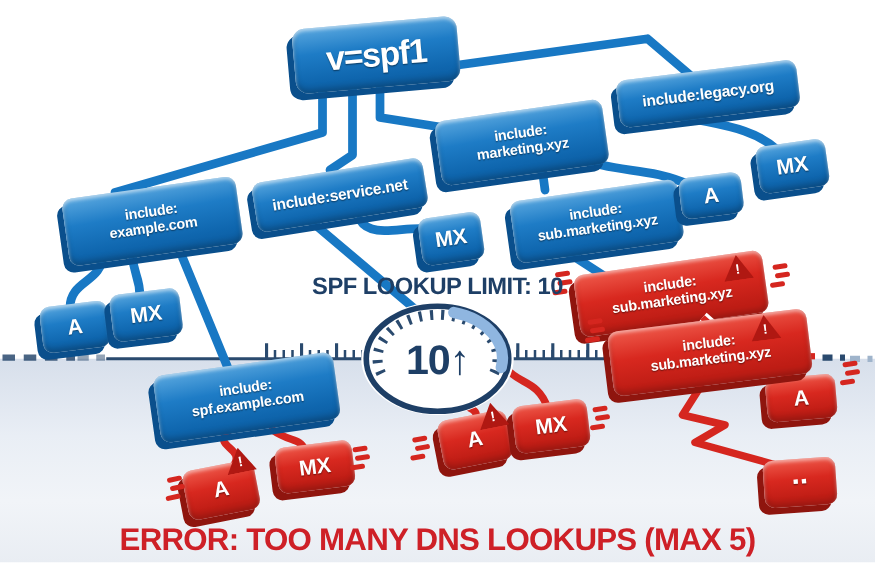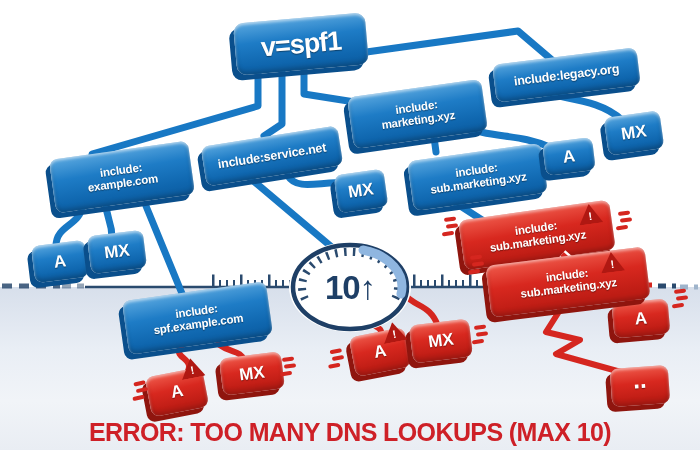--- a/index.html
+++ b/index.html
@@ -190,14 +190,15 @@
 
   <div class="speed" style="left:136px;top:388px;transform:rotate(-12deg);"></div>
   <div class="speed" style="left:284px;top:364px;transform:rotate(-8deg);"></div>
   <div class="speed" style="left:332px;top:356px;transform:rotate(-10deg);"></div>
   <div class="speed" style="left:476px;top:332px;transform:rotate(-8deg);"></div>
   <div class="speed" style="left:446px;top:224px;transform:rotate(-8deg);"></div>
   <div class="speed" style="left:620px;top:218px;transform:rotate(-8deg);"></div>
   <div class="speed" style="left:472px;top:262px;transform:rotate(-8deg);"></div>
   <div class="speed" style="left:676px;top:296px;transform:rotate(-8deg);"></div>
 
-  <div class="error-label">ERROR: TOO MANY DNS LOOKUPS (MAX 10)</div>
+  <div class="limit-label">SPF LOOKUP LIMIT: 10</div>
+  <div class="error-label">ERROR: TOO MANY DNS LOOKUPS (MAX 5)</div>
 </div>
 
 </body></html>

